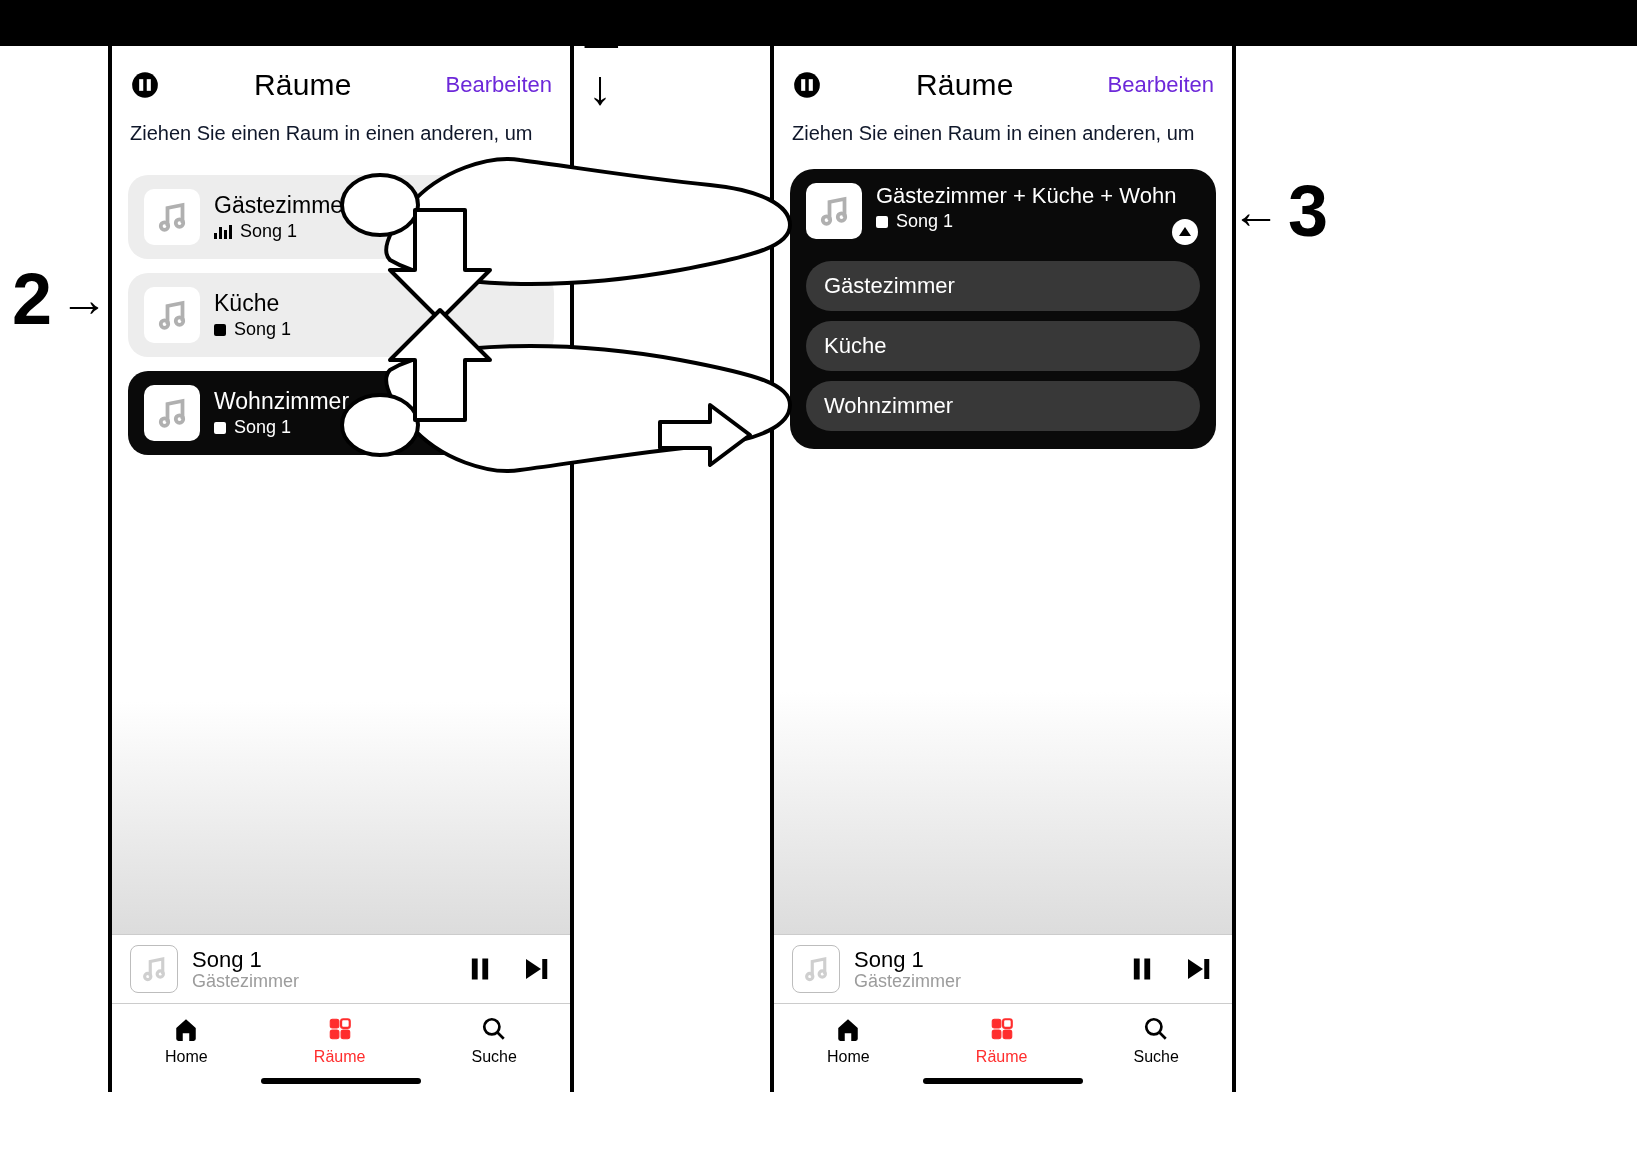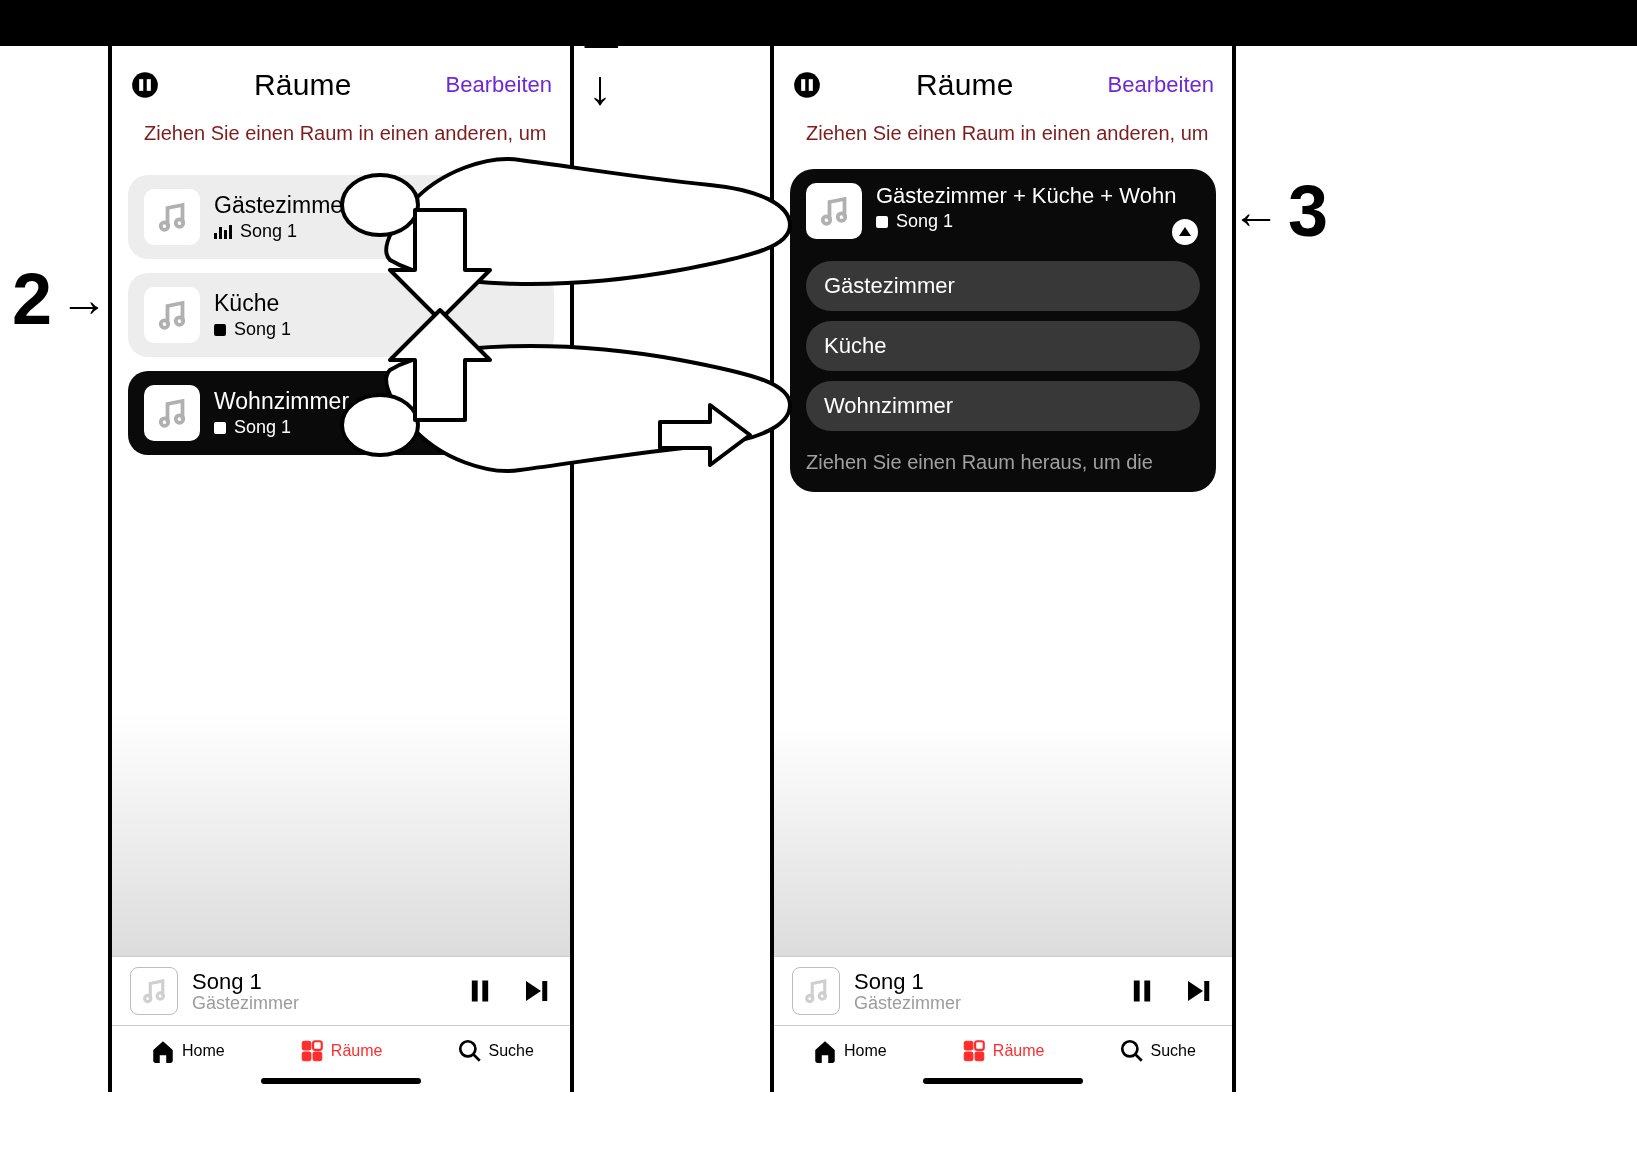--- a/index.html
+++ b/index.html
@@ -57,22 +57,22 @@
     font-size: 30px;
     letter-spacing: .2px;
     font-weight: 400;
   }
   .edit-btn {
     font-size: 22px;
     color: #6d28d9;
   }
 
   .hint-text {
-    padding: 10px 18px 0 32px;
-    color: #7f1d1d;
+    padding: 10px 18px 0 18px;
+    color: #0f172a;
     font-size: 20px;
   }
 
   
   .room-list {
     padding: 30px 16px 0 16px;
   }
   .room-card {
     display: flex;
     align-items: center;
@@ -188,21 +188,21 @@
   .np-btns { display:flex; gap:24px; }
 
   
   .tab-bar {
     border-top: 1px solid #ccc;
     display: flex; justify-content: space-around;
     padding: 10px 0 6px 0;
     background: #fff;
   }
   .tab {
-    display: flex; flex-direction: row; align-items: center;
+    display: flex; flex-direction: column; align-items: center;
     gap: 4px;
     font-size: 16px;
   }
   .tab .i { width: 30px; height: 30px; display:flex;align-items:center;justify-content:center;}
   .tab.active { color: #ff2d2d; }
   .tab.active svg { fill: #ff2d2d; stroke: #ff2d2d;}
 
   .home-indicator {
     width: 160px; height: 6px;
     background: #000; border-radius: 4px;
@@ -425,21 +425,20 @@
           </div>
         </div>
       </div>
       <div class="badge-circle"></div>
 
       <div class="group-rooms">
         <div class="group-room">Gästezimmer</div>
         <div class="group-room">Küche</div>
         <div class="group-room">Wohnzimmer</div>
       </div>
-      <div class="group-hint">Ziehen Sie einen Raum heraus, um die</div>
     </div>
 
     <div class="spacer"></div>
 
     <div class="np-bar">
       <div class="np-icon">
         <svg class="note-svg" viewBox="0 0 24 24">
             <path d="M9 18V6l10-2v12"></path>
             <circle cx="7" cy="18" r="2.5"></circle>
             <circle cx="17" cy="16" r="2.5"></circle>

